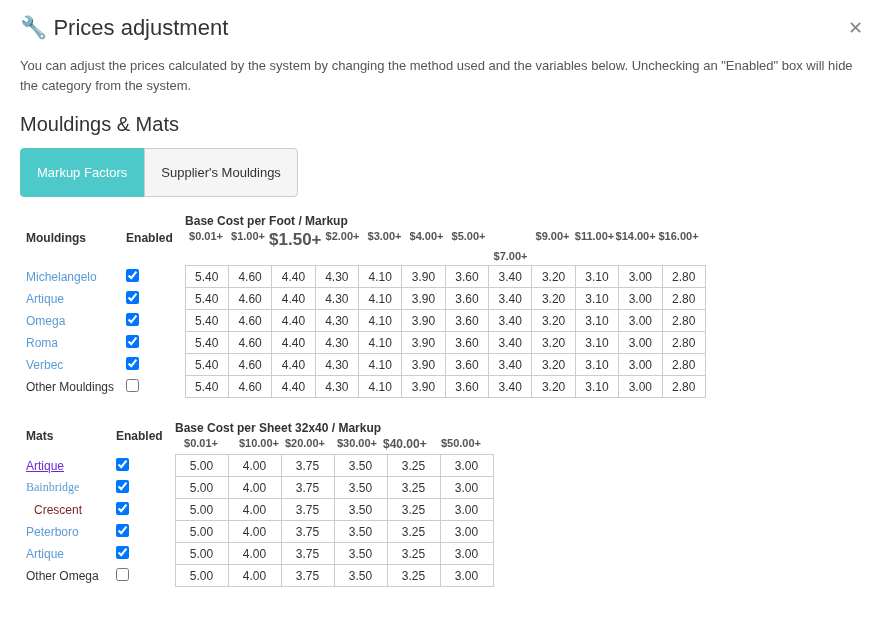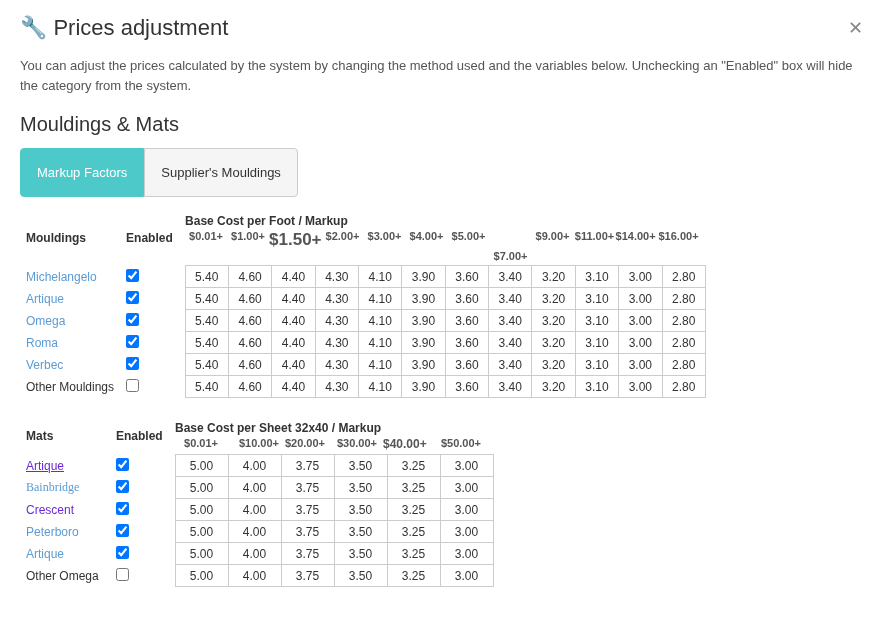--- a/index.html
+++ b/index.html
@@ -282,21 +282,21 @@
         <td><span style="color:#5b9bd5;cursor:pointer;font-family:Liberation Serif, serif;">Bainbridge</span></td>
         <td class="checkbox-cell"><input type="checkbox" checked="" style=""></td>
         <td class="value-cell" style="min-width: 52px;">5.00</td>
         <td class="value-cell" style="min-width: 52px;">4.00</td>
         <td class="value-cell" style="min-width: 52px;">3.75</td>
         <td class="value-cell" style="min-width: 52px;">3.50</td>
         <td class="value-cell" style="min-width: 52px;">3.25</td>
         <td class="value-cell" style="min-width: 52px;">3.00</td>
       </tr>
       <tr class="data-row">
-        <td><span style="color:#6d28d9;cursor:pointer;">Crescent</span></td>
+        <td><span style="color:#7f1d1d;cursor:pointer;margin-left:8px;">Crescent</span></td>
         <td class="checkbox-cell"><input type="checkbox" checked="" style=""></td>
         <td class="value-cell" style="min-width: 52px;">5.00</td>
         <td class="value-cell" style="min-width: 52px;">4.00</td>
         <td class="value-cell" style="min-width: 52px;">3.75</td>
         <td class="value-cell" style="min-width: 52px;">3.50</td>
         <td class="value-cell" style="min-width: 52px;">3.25</td>
         <td class="value-cell" style="min-width: 52px;">3.00</td>
       </tr>
       <tr class="data-row">
         <td><span style="color:#5b9bd5;cursor:pointer;">Peterboro</span></td>

